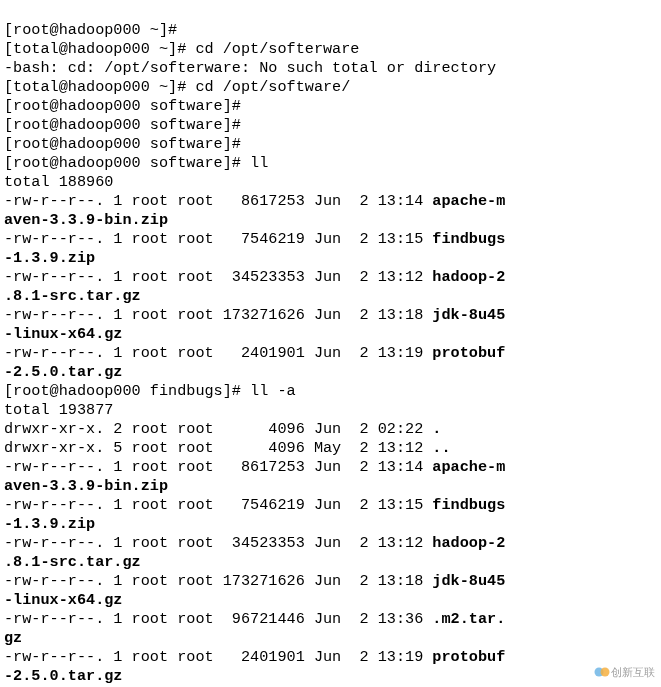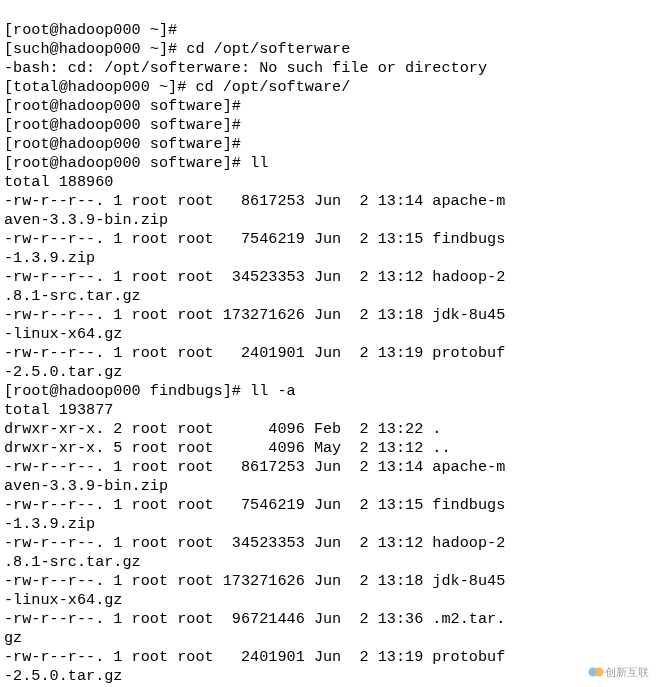--- a/index.html
+++ b/index.html
@@ -15,29 +15,29 @@
     font-family: "Courier New", Courier, monospace;
     font-size: 15.2px;
     line-height: 19px;
     white-space: pre;
     color: #000000;
     padding: 2px 4px;
     box-sizing: border-box;
     width: 661px;
   }
   .bold {
-    font-weight: normal;
+    font-weight: bold;
   }
   .line {
     white-space: pre;
     margin-top: 8px;
   }
   .watermark {
     position: absolute;
-    right: 12px;
+    right: 6px;
     bottom: 6px;
     font-family: Liberation Sans, sans-serif;
     font-size: 11px;
     color: #888;
     display: flex;
     align-items: center;
     gap: 0;
     opacity: 0.8;
   }
   .watermark .logo {
@@ -48,41 +48,41 @@
   .watermark .logo svg {
     width: 18px;
     height: 18px;
   }
 </style>
 </head>
 <body>
 
 <div class="terminal">
 <span class="line">[root@hadoop000 ~]#</span>
-<span class="line">[such@hadoop000 ~]# cd /opt/softerware</span>
-<span class="line">-bash: cd: /opt/softerware: No such file or directory</span>
+<span class="line">[total@hadoop000 ~]# cd /opt/softerware</span>
+<span class="line">-bash: cd: /opt/softerware: No such total or directory</span>
 <span class="line">[total@hadoop000 ~]# cd /opt/software/</span>
 <span class="line">[root@hadoop000 software]#</span>
 <span class="line">[root@hadoop000 software]#</span>
 <span class="line">[root@hadoop000 software]#</span>
 <span class="line">[root@hadoop000 software]# ll</span>
 <span class="line">total 188960</span>
 <span class="line"><span>-rw-r--r--. 1 root root   8617253 Jun  2 13:14 </span><span class="bold">apache-m</span></span>
 <span class="line bold">aven-3.3.9-bin.zip</span>
 <span class="line"><span>-rw-r--r--. 1 root root   7546219 Jun  2 13:15 </span><span class="bold">findbugs</span></span>
 <span class="line bold">-1.3.9.zip</span>
 <span class="line"><span>-rw-r--r--. 1 root root  34523353 Jun  2 13:12 </span><span class="bold">hadoop-2</span></span>
 <span class="line bold">.8.1-src.tar.gz</span>
 <span class="line"><span>-rw-r--r--. 1 root root 173271626 Jun  2 13:18 </span><span class="bold">jdk-8u45</span></span>
 <span class="line bold">-linux-x64.gz</span>
 <span class="line"><span>-rw-r--r--. 1 root root   2401901 Jun  2 13:19 </span><span class="bold">protobuf</span></span>
 <span class="line bold">-2.5.0.tar.gz</span>
 <span class="line">[root@hadoop000 findbugs]# ll -a</span>
 <span class="line">total 193877</span>
-<span class="line"><span>drwxr-xr-x. 2 root root      4096 Feb  2 13:22 </span><span class="bold">.</span></span>
+<span class="line"><span>drwxr-xr-x. 2 root root      4096 Jun  2 02:22 </span><span class="bold">.</span></span>
 <span class="line"><span>drwxr-xr-x. 5 root root      4096 May  2 13:12 </span><span class="bold">..</span></span>
 <span class="line"><span>-rw-r--r--. 1 root root   8617253 Jun  2 13:14 </span><span class="bold">apache-m</span></span>
 <span class="line bold">aven-3.3.9-bin.zip</span>
 <span class="line"><span>-rw-r--r--. 1 root root   7546219 Jun  2 13:15 </span><span class="bold">findbugs</span></span>
 <span class="line bold">-1.3.9.zip</span>
 <span class="line"><span>-rw-r--r--. 1 root root  34523353 Jun  2 13:12 </span><span class="bold">hadoop-2</span></span>
 <span class="line bold">.8.1-src.tar.gz</span>
 <span class="line"><span>-rw-r--r--. 1 root root 173271626 Jun  2 13:18 </span><span class="bold">jdk-8u45</span></span>
 <span class="line bold">-linux-x64.gz</span>
 <span class="line"><span>-rw-r--r--. 1 root root  96721446 Jun  2 13:36 </span><span class="bold">.m2.tar.</span></span>

